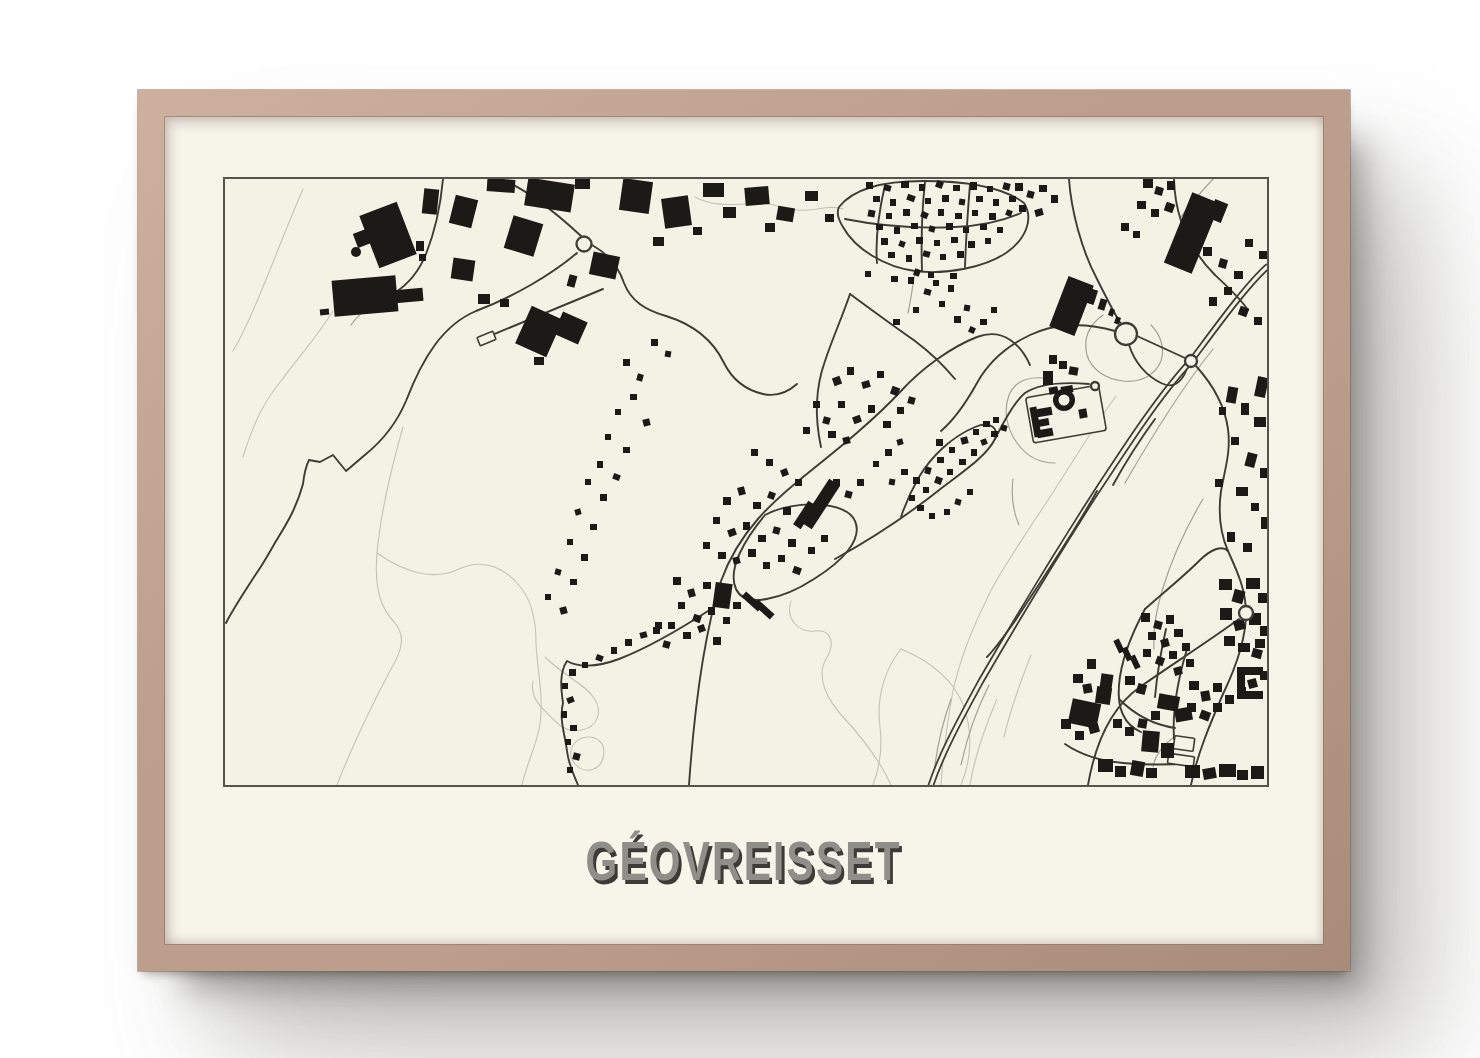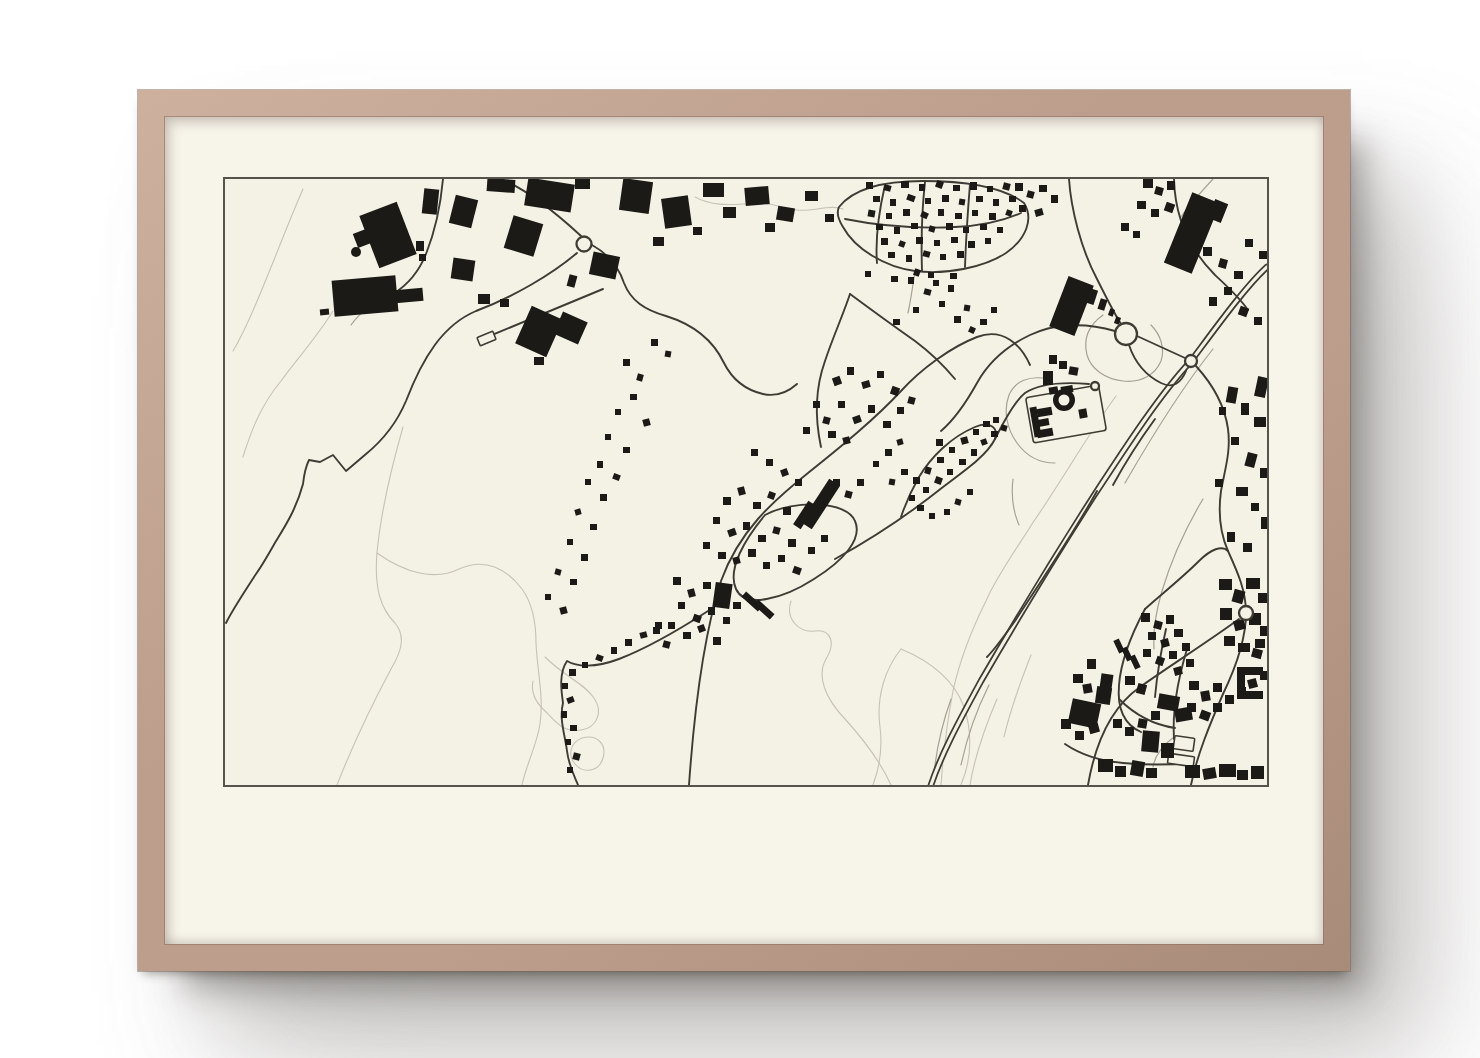--- a/index.html
+++ b/index.html
@@ -499,15 +499,18 @@
             </g>
             <g class="layer-roundabouts">
               <circle cx="359" cy="65" r="7.5"></circle>
               <circle cx="901" cy="155" r="11"></circle>
               <circle cx="966" cy="182" r="6"></circle>
               <circle cx="870" cy="207" r="4"></circle>
               <circle cx="1021" cy="434" r="7"></circle>
             </g>
           </svg>
       </div>
+      <div class="caption">
+        <div class="title">GÉOVREISSET</div>
+      </div>
     </div>
   </div>
 </div>
 
 </body></html>

